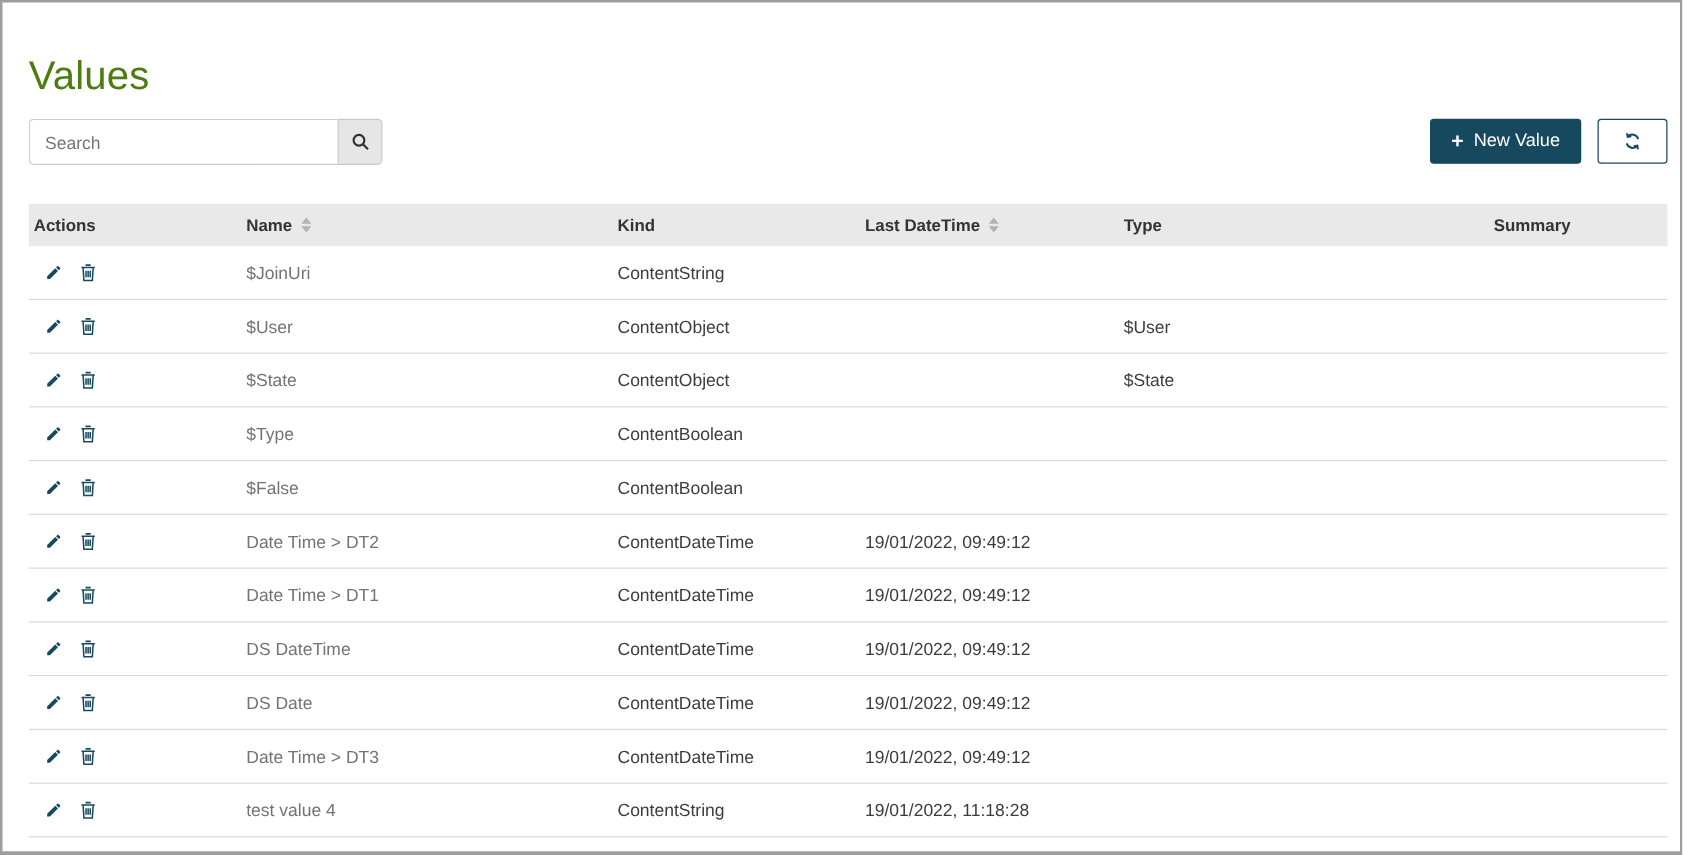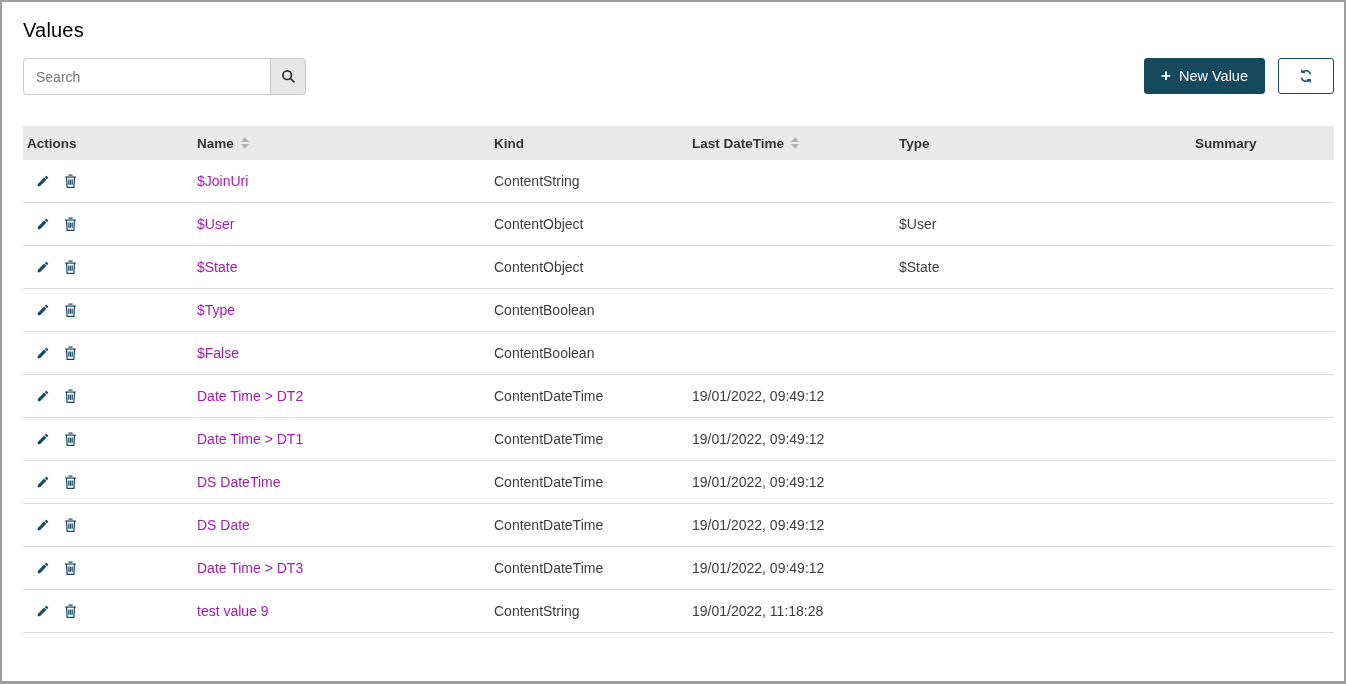--- a/index.html
+++ b/index.html
@@ -12,24 +12,24 @@
   .frame {
     width: 1346px; height: 684px;
     border: 2px solid #9e9e9e;
     border-bottom-width: 3px;
     background: #fff;
     overflow: hidden;
   }
   .content { padding: 0 10px 0 21px; }
 
   .page-title {
-    font-size: 20px;
+    font-size: 32px;
     font-weight: 400;
-    color: #000000;
-    margin-top: 17px;
+    color: #4d7c0f;
+    margin-top: 40px;
     letter-spacing: 0.2px;
   }
 
   
   .toolbar {
     margin-top: 16px;
     display: flex;
     align-items: flex-start;
     justify-content: space-between;
   }
@@ -113,21 +113,21 @@
     align-items: center;
     border-bottom: 1px solid #dcdcdc;
   }
   .td { font-size: 14px; color: #3c3c3c; white-space: nowrap; overflow: hidden; }
   .td-actions { display: flex; align-items: center; gap: 13px; padding-left: 13px; }
   .icon-btn {
     background: none; border: none; padding: 0;
     display: inline-flex; align-items: center; justify-content: center;
     cursor: pointer;
   }
-  .name-link { color: #a21caf; text-decoration: none; cursor: pointer; }
+  .name-link { color: #737373; text-decoration: none; cursor: pointer; }
 </style>
 </head>
 <body>
 
 <div class="frame">
   <div class="content">
     <h1 class="page-title">Values</h1>
 
     <div class="toolbar">
       <div class="search-group">
@@ -485,21 +485,21 @@
                     <path d="M5.8 2.2h4.4"></path>
                     <path d="M2.3 4.3h11.4"></path>
                     <path d="M3.7 4.3l.7 11h7.2l.7-11"></path>
                     <path d="M6.2 7v5.6"></path>
                     <path d="M8 7v5.6"></path>
                     <path d="M9.8 7v5.6"></path>
                   </svg>
                 </span>
               </button>
             </div>
-            <div class="td"><a class="name-link">test value 9</a></div>
+            <div class="td"><a class="name-link">test value 4</a></div>
             <div class="td">ContentString</div>
             <div class="td">19/01/2022, 11:18:28</div>
             <div class="td"></div>
             <div class="td"></div>
           </div>
         </div>
     </div>
   </div>
 </div>
 

